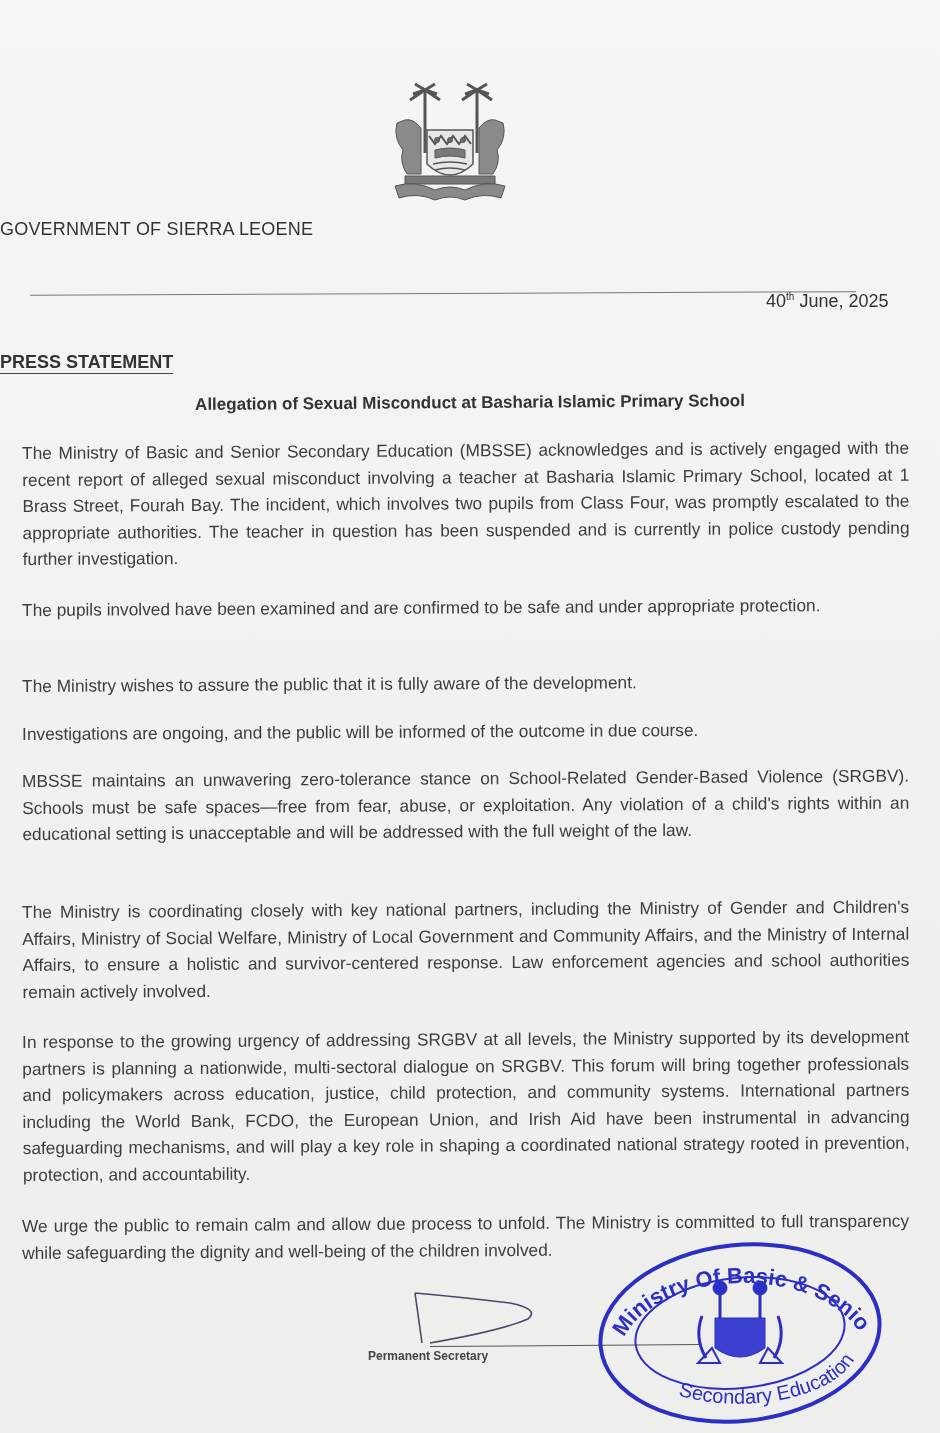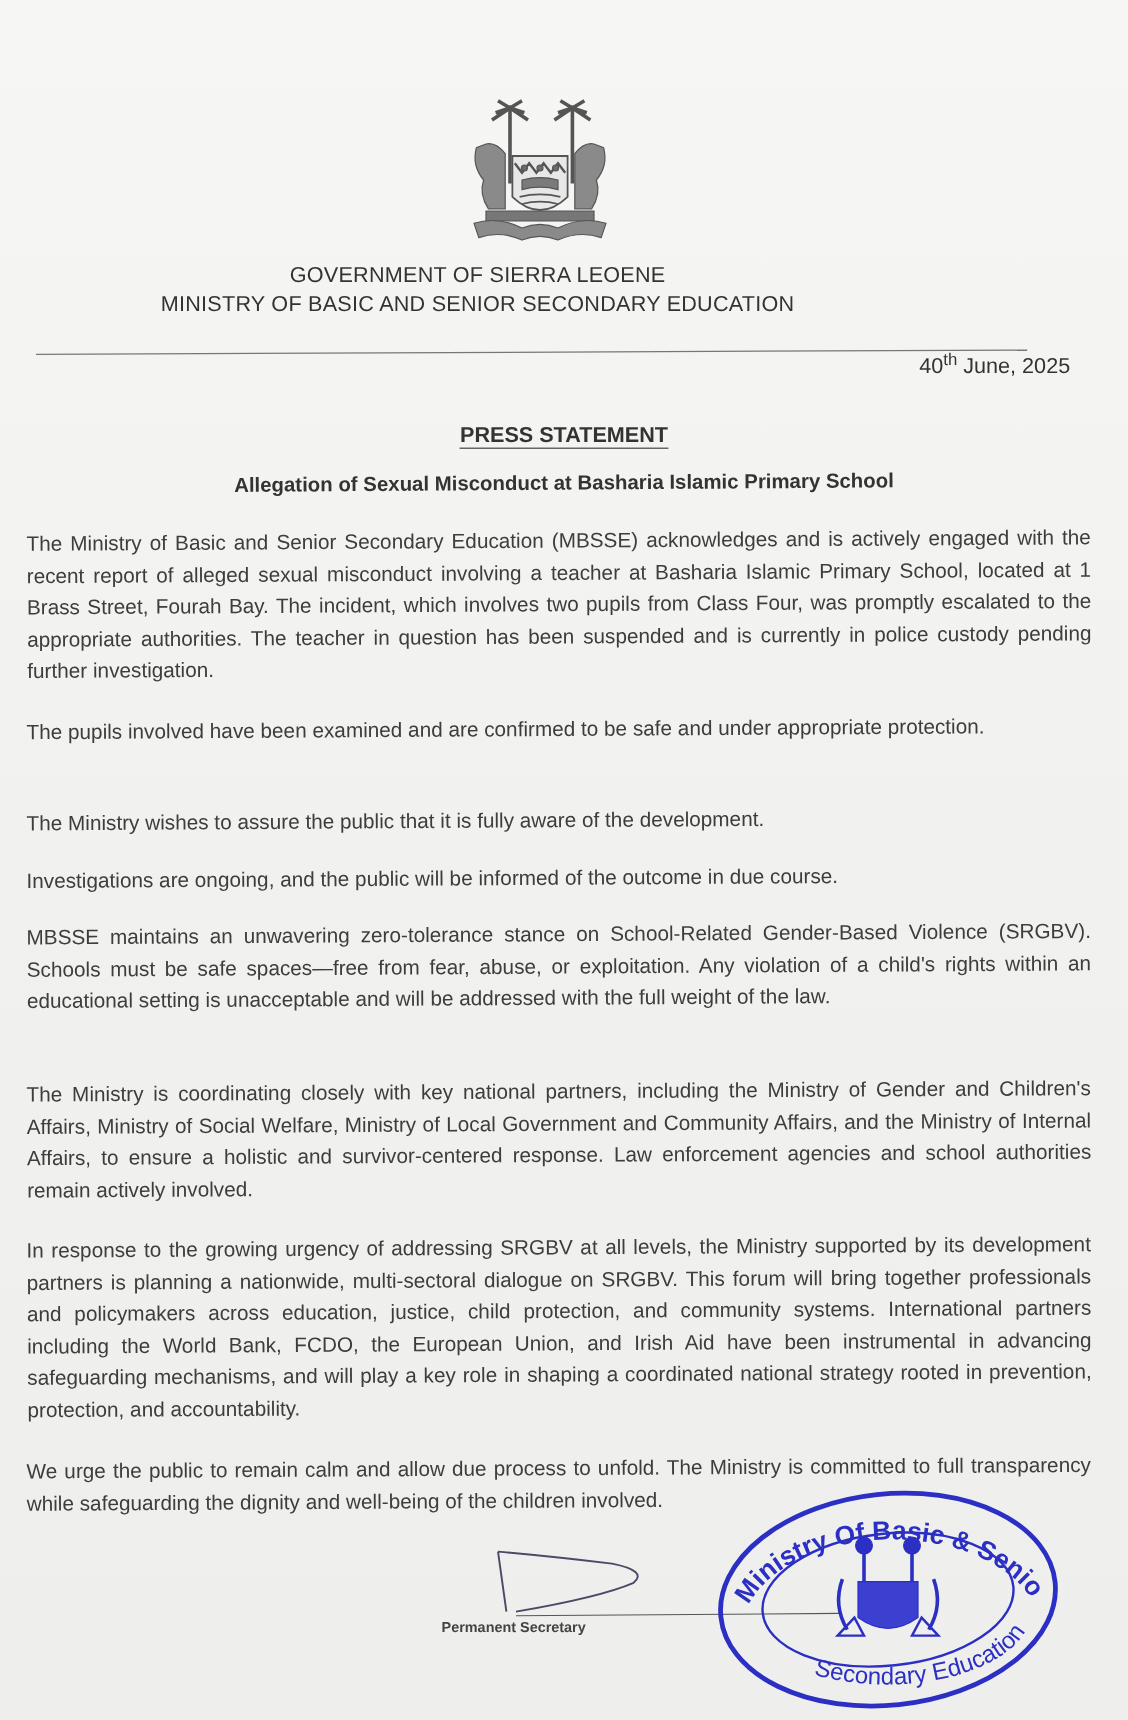--- a/index.html
+++ b/index.html
@@ -11,36 +11,36 @@
       position: relative;
     }
     .page {
       position: absolute; left: 0; top: 0; width: 940px; height: 1433px;
       background: linear-gradient(180deg, #f6f6f4 0%, #f1f1ef 50%, #eeeeec 100%);
     }
     .crest {
       position: absolute; left: 385px; top: 78px; width: 130px; height: 128px;
     }
     .header-line {
-      position: absolute; left: 0; width: 796px; text-align: center;
+      position: absolute; left: 0; width: 796px; text-align: left;
       font-size: 18px; letter-spacing: 0.2px; color: #333;
     }
     .h1 { top: 219px; left: 0; }
     .h2 { top: 243px; left: 0; font-size: 18px; }
     .h3 { top: 272px; left: 0; }
     .rule {
       position: absolute; left: 30px; top: 293px; width: 826px; height: 1px;
       background: #777; transform: rotate(-0.25deg);
     }
     .date {
       position: absolute; left: 766px; top: 291px; font-size: 18px; color: #333;
     }
-    .date sup { font-size: 14px; text-align: center; }
+    .date sup { font-size: 10px; text-align: center; }
     .title {
-      position: absolute; left: 0; width: 940px; top: 352px; text-align: center;
+      position: absolute; left: 0; width: 940px; top: 352px; text-align: left;
       font-size: 18px; font-weight: bold; color: #333;
     }
     .title span { border-bottom: 1.5px solid #444; padding-bottom: 1px; }
     .subtitle {
       position: absolute; left: 0; width: 940px; top: 393px; text-align: center;
       font-size: 17px; font-weight: bold; color: #333; transform: rotate(-0.4deg);
     }
     .para {
       position: absolute; left: 22px; width: 887px;
       font-size: 17.3px; line-height: 26.5px; color: #3d3d3d;
@@ -92,21 +92,20 @@
       <path d="M50 72 Q65 68 80 72 L80 80 Q65 76 50 80 Z" fill="#7a7a7a"></path>
       <path d="M48 86 Q65 82 82 86" fill="none" stroke="#555" stroke-width="1.5"></path>
       <path d="M50 92 Q65 88 80 92" fill="none" stroke="#555" stroke-width="1.5"></path>
 
       <path d="M20 98 L110 98 L110 106 L20 106 Z" fill="#777"></path>
       <path d="M10 108 Q30 102 50 112 Q65 106 80 112 Q100 102 120 108 L116 120 Q98 114 80 122 Q65 116 50 122 Q32 114 14 120 Z" fill="#8a8a8a"></path>
     </g>
   </svg>
 
   <div class="header-line h1">GOVERNMENT OF SIERRA LEOENE</div>
-  <div class="header-line h2">MINISTRY OF BASIC AND SENIOR SECONDARY EDUCATION</div>
   <div class="rule"></div>
 
   <div class="date"><span>40</span><sup>th</sup><span> June, 2025</span></div>
 
   <div class="title"><span>PRESS STATEMENT</span></div>
   <div class="subtitle">Allegation of Sexual Misconduct at Basharia Islamic Primary School</div>
 
   <div class="para p1">The Ministry of Basic and Senior Secondary Education (MBSSE) acknowledges and is actively engaged with the recent report of alleged sexual misconduct involving a teacher at Basharia Islamic Primary School, located at 1 Brass Street, Fourah Bay. The incident, which involves two pupils from Class Four, was promptly escalated to the appropriate authorities. The teacher in question has been suspended and is currently in police custody pending further investigation.</div>
   <div class="para p2">The pupils involved have been examined and are confirmed to be safe and under appropriate protection.</div>
   <div class="para p3">The Ministry wishes to assure the public that it is fully aware of the development.</div>

